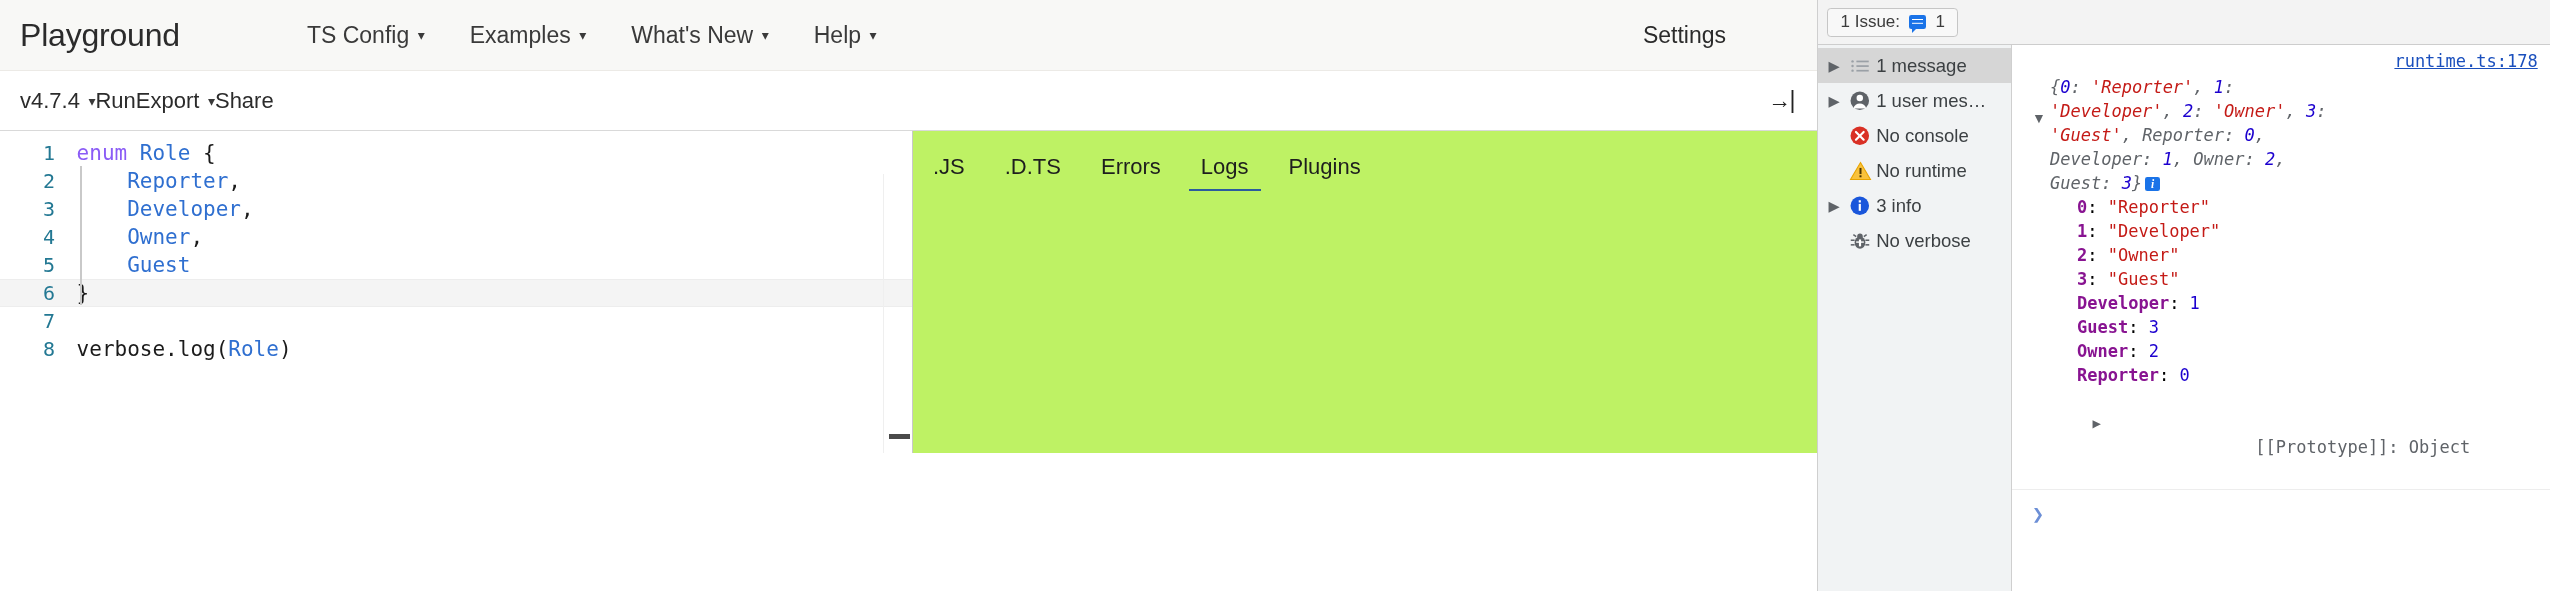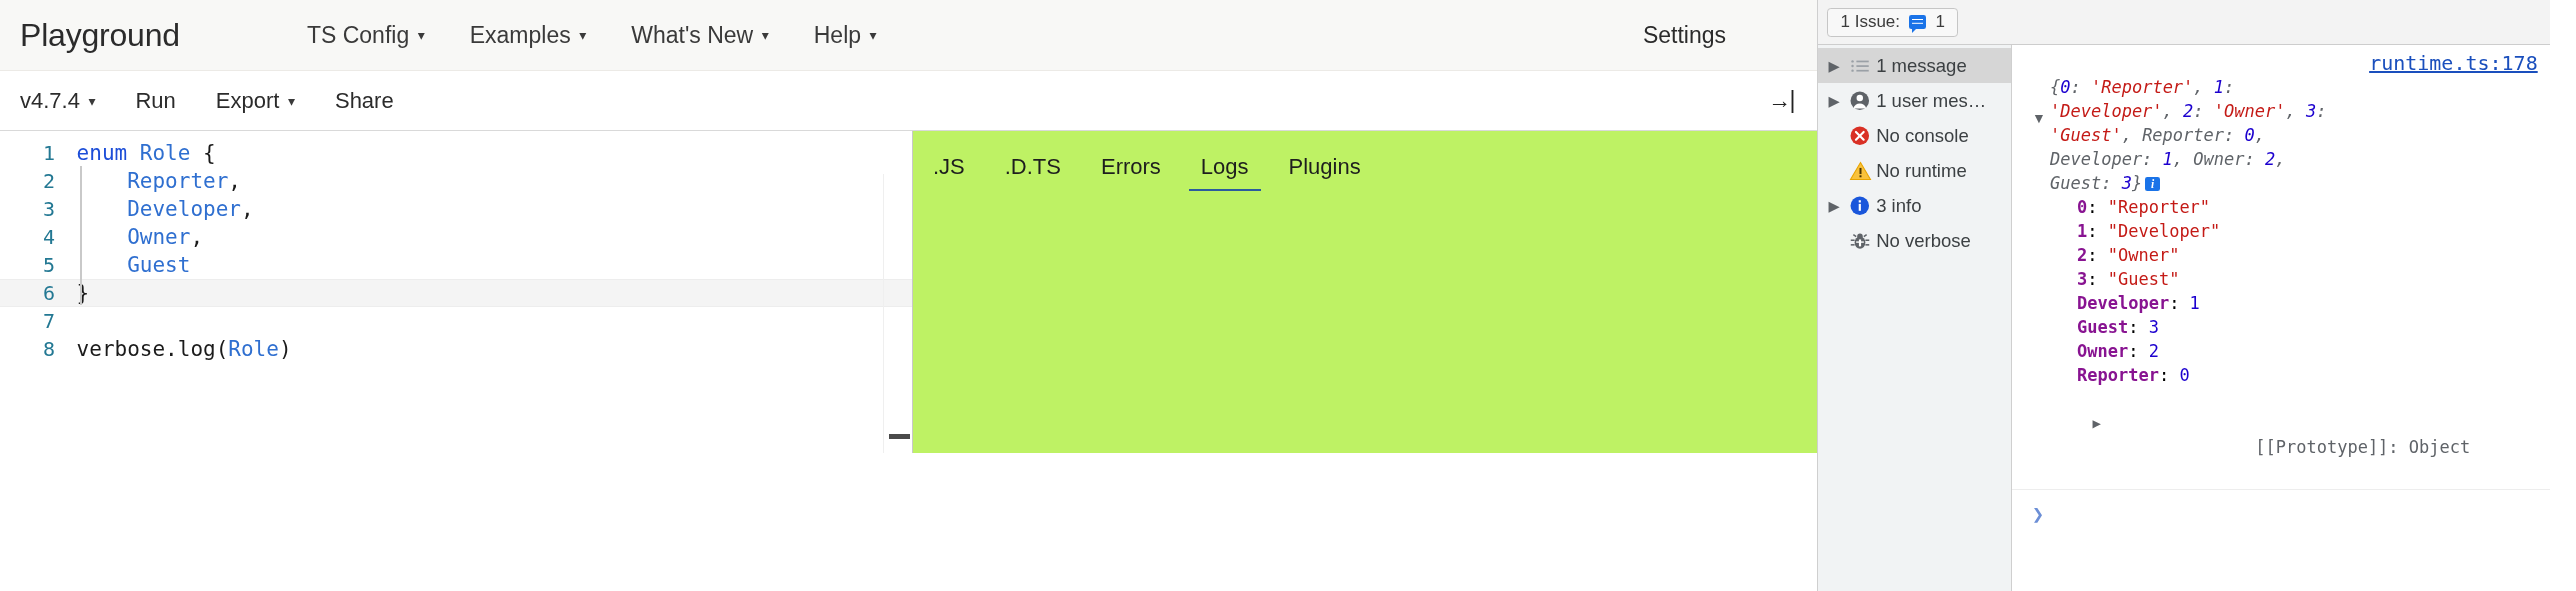--- a/index.html
+++ b/index.html
@@ -27,37 +27,37 @@
     display: flex; align-items: center; cursor: pointer; white-space: nowrap;
   }
   .caret { display:inline-block; margin-left: 8.5px; font-size: 14px; color:#3a3a3a; line-height:1; }
   .nav-right { position:absolute; right: 91px; display:flex; align-items:center; }
   .settings-btn { font-size: 23px; color: #2b2b2b; cursor: pointer; white-space: nowrap; }
 
   .editor-toolbar {
     height: 60px; background:#fff; display:flex; align-items:center;
     border-bottom: 0.8px solid #d9d9d9; flex:none; position:relative;
   }
-  .tool-item { font-size: 22px; color:#2b2b2b; margin-left: 40px; display:flex; align-items:center; cursor:pointer; white-space:nowrap; }
+  .tool-item { font-size: 22px; color:#2b2b2b; display:flex; align-items:center; cursor:pointer; white-space:nowrap; }
   .tool-item.first { margin-left: 20px; }
   .collapse-icon {
     position:absolute; right: 23px; font-size: 23px; color:#222; cursor:pointer;
     letter-spacing:-1.5px;
   }
 
   .work-area { flex:1; display:flex; min-height:0; }
 
   .code-pane { width: 913px; position:relative; background:#fff; border-right:0.8px solid #c8c8c8; overflow:hidden; }
   .code-rows { font-family:"DejaVu Sans Mono", monospace; font-size:21px; line-height:28px; padding-top: 7.7px; }
   .code-row { display:flex; height:28px; align-items:center; position:relative; }
   .code-row.cursor-line { background:#f4f4f4; border-top:0.8px solid #ededed; border-bottom:0.8px solid #ededed; }
   .ln { width: 55px; text-align:right; color:#237893; font-size:20px; flex:none; }
   .code-txt { margin-left: 21.6px; white-space:pre; color:#1b1b1b; }
   .indent-guide { position:absolute; left:80px; top:0; bottom:0; width:1.5px; background:#c9c9c9; }
-  .kw { color:#1d4ed8;margin-top:23px; }
+  .kw { color:#8b5cf6;margin-top:23px; }
   .tname { color:#2f6fd0; }
   .plain { color:#1b1b1b; }
   .minimap { position:absolute; right:0.8px; top:43px; bottom:0; width:28px; border-left:0.8px solid #efefef; }
   .minimap-mark { position:absolute; left:4.6px; top: 260px; width: 21.6px; height:5.4px; background:#4a4a4a; }
 
   .logs-pane { flex:1; background:#bef264; display:flex; min-width:0; }
   .logs-tabs { height:60px; display:flex; align-items:flex-end; justify-content:center; gap:0; flex:none; }
   .logs-tab {
     font-size:22px; color:#1e1e1e; padding: 0 12.3px 9.2px 12.3px; margin: 0 7.7px;
     cursor:pointer; white-space:nowrap; border-bottom:2.3px solid transparent;
@@ -96,21 +96,21 @@
   .tri { width:20px; flex:none; font-size:14.6px; color:#5f6368; text-align:center; }
   .tri.empty { visibility:hidden; }
   .sicon { width:32px; flex:none; display:flex; align-items:center; justify-content:center; }
   .sicon svg { display:block; }
   .side-label { overflow:hidden; }
 
   .dt-console { flex:1; position:relative; background:#fff; min-width:0; overflow:hidden; }
   .dt-msg { position:relative; padding: 4.6px 0 0 0; border-bottom:0.8px solid #ededed; padding-bottom:6.2px; }
   .src-link {
     position:absolute; right: 12.3px; top: 6.2px; font-family:"DejaVu Sans Mono", monospace;
-    font-size:20px; color:#1a4fbd; text-decoration:underline; cursor:pointer; white-space:nowrap;
+    font-size:17px; color:#1a4fbd; text-decoration:underline; cursor:pointer; white-space:nowrap;
   }
   .dt-obj {
     font-family:"DejaVu Sans Mono", monospace; font-size:17px; line-height:24px;
     color:#5f6368; font-style:italic; padding: 25px 208px 0 38px; position:relative;
   }
   .obj-tri { position:absolute; left: 20px; top: 65px; font-size:14px; color:#5f6368; font-style:normal; cursor:pointer; }
   .s-str { color:#c41a16; }
   .s-num { color:#1c00cf; }
   .info-badge {
     display:inline-block; width:14.6px; height:14.6px; background:#1a73e8; color:#fff;

